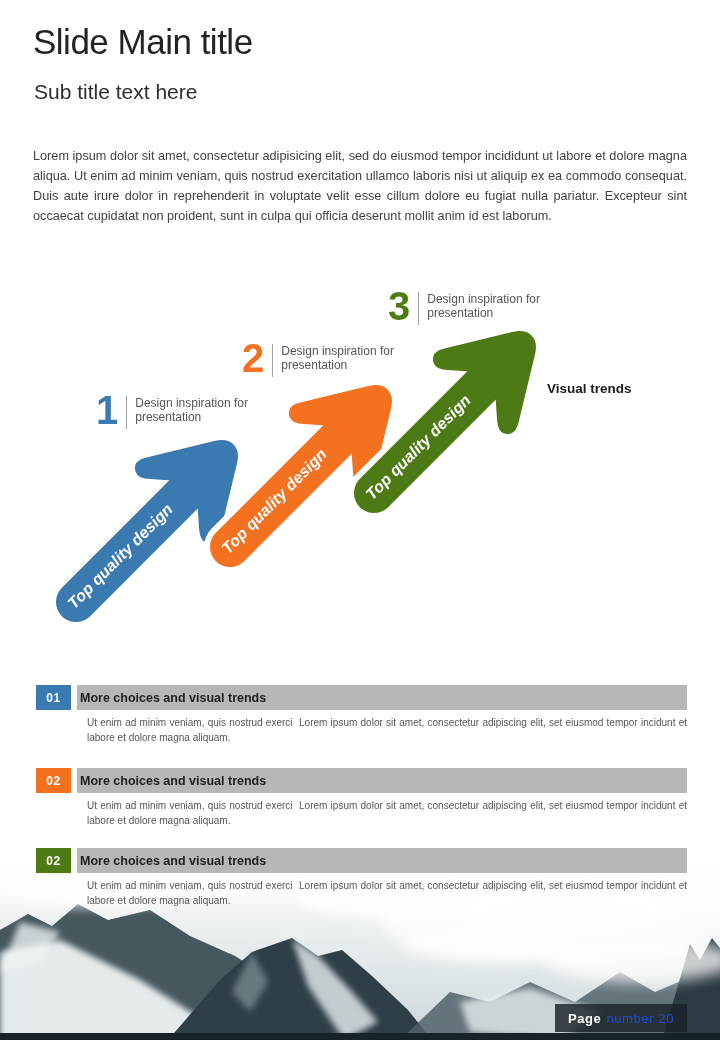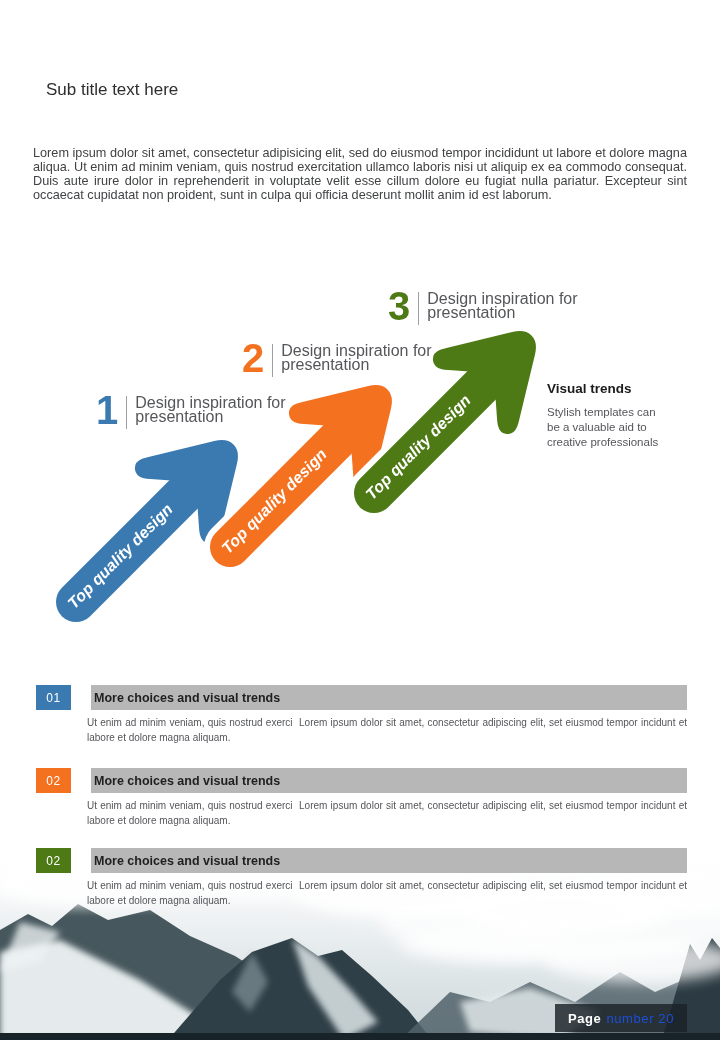--- a/index.html
+++ b/index.html
@@ -1,69 +1,70 @@
 <!DOCTYPE html>
 <html><head>
 <meta charset="utf-8">
 <style>
   html,body{margin:0;padding:0;}
   body{width:720px;height:1040px;background:#ffffff;font-family:"Liberation Sans",sans-serif;}
   .page{position:relative;width:720px;height:1040px;overflow:hidden;background:#fff;}
 
   
   .title{position:absolute;left:33px;top:22px;font-size:35px;font-weight:300;letter-spacing:-0.5px;color:#232323;margin:0;}
-  .subtitle{position:absolute;left:46px;top:80px;font-size:17px;font-weight:400;color:#2e2e2e;margin:0;}
-  .intro{position:absolute;left:33px;top:146px;width:654px;font-size:12.7px;line-height:14px;color:#404244;text-align:justify;margin:0;}
+  .subtitle{position:absolute;left:34px;top:80px;font-size:21px;font-weight:400;color:#2e2e2e;margin:0;}
+  .intro{position:absolute;left:33px;top:146px;width:654px;font-size:12.7px;line-height:20px;color:#404244;text-align:justify;margin:0;}
 
   
   .arrow{position:absolute;width:200px;height:200px;}
   .arrow svg{overflow:visible;display:block;width:200px;height:200px;}
   .arrow-text{fill:#ffffff;font-family:"Liberation Sans",sans-serif;font-size:16px;font-weight:bold;font-style:italic;}
   .arrow-blue{left:40px;top:438px;}
   .arrow-orange{left:194px;top:383px;}
   .arrow-green{left:338px;top:329px;}
 
   
   .step{position:absolute;display:flex;align-items:flex-start;}
   .step-num{font-size:40px;font-weight:bold;line-height:0.82;letter-spacing:-1px;}
   .step-divider{width:1px;height:33px;background:#9aa0a3;margin:2px 0 0 9px;}
-  .step-text{margin-left:8px;padding-top:2px;font-size:16px;line-height:14px;color:#55565a;}
+  .step-text{margin-left:8px;padding-top:2px;font-size:12px;line-height:14px;color:#55565a;}
   .step-1{left:96px;top:394px;}
   .step-2{left:242px;top:342px;}
   .step-3{left:388px;top:290px;}
 
   
   .callout{position:absolute;left:547px;top:381px;width:148px;}
   .callout-title{font-size:13.5px;font-weight:bold;color:#1b1b1b;margin:0 0 9px 0;}
   .callout-body{font-size:11.5px;line-height:15px;color:#55565a;}
   .callout-body span{display:block;}
 
   
   .row{position:absolute;left:36px;width:651px;z-index:3;}
   .row-1{top:685px;} .row-2{top:768px;} .row-3{top:848px;}
   .row-head{display:flex;height:25px;}
-  .badge{width:17px;min-width:35px;margin-right:20px;color:#fff;font-size:12px;font-weight:normal;display:flex;align-items:center;justify-content:center;letter-spacing:0.5px;}
+  .badge{width:17px;min-width:35px;margin-right:6px;color:#fff;font-size:12px;font-weight:bold;display:flex;align-items:center;justify-content:center;letter-spacing:0.5px;}
   .bar{flex:1;background:#b7b7b7;display:flex;align-items:center;padding-left:3px;font-size:12.5px;font-weight:bold;color:#1f1f1f;}
   .row-body{margin:5px 0 0 51px;width:600px;font-size:10px;line-height:15px;color:#55565a;text-align:justify;white-space:pre-wrap;}
 
   
   .photo{position:absolute;left:0;top:852px;width:720px;height:188px;z-index:1;}
   .photo svg{display:block;}
 
   
   .page-badge{position:absolute;right:33px;top:1004px;height:28px;z-index:4;background:rgba(26,34,39,0.82);color:#fff;display:flex;align-items:center;padding:0 13px;font-size:13px;letter-spacing:0.6px;}
   .page-badge .bold{font-weight:bold;margin-right:5px;}
   .page-badge .rest{color:#1d4ed8;}
   .bottom-strip{position:absolute;left:0;bottom:0;width:720px;height:7px;background:#182329;z-index:4;}
 </style>
 </head>
 <body>
 
 <div class="page">
 
+  <h1 class="title">Slide Main title</h1>
   <h2 class="subtitle">Sub title text here</h2>
   <p class="intro">Lorem ipsum dolor sit amet, consectetur adipisicing elit, sed do eiusmod tempor incididunt ut labore et dolore magna aliqua. Ut enim ad minim veniam, quis nostrud exercitation ullamco laboris nisi ut aliquip ex ea commodo consequat. Duis aute irure dolor in reprehenderit in voluptate velit esse cillum dolore eu fugiat nulla pariatur. Excepteur sint occaecat cupidatat non proident, sunt in culpa qui officia deserunt mollit anim id est laborum.</p>
 
   <div class="arrow arrow-blue" style="color: rgb(59, 122, 176);">
     <svg viewBox="0 0 200 200">
       <g stroke="#ffffff" fill="#ffffff">
         <line x1="36" y1="164" x2="152" y2="48" stroke-width="52" stroke-linecap="round"></line>
         <path d="M139 34 L111 32 Q97 31 110.6 27.7 L176.4 11.8 Q192 8 188.2 23.6 L172.3 89.4 Q169 103 168 89 L166 61 Z" stroke-width="30" stroke-linejoin="round"></path>
       </g>
       <g fill="currentColor" stroke="currentColor">
@@ -124,25 +125,20 @@
     <div class="step-num" style="color: rgb(78, 122, 21);">3</div>
     <div class="step-divider"></div>
     <div class="step-text">
       <span>Design inspiration for</span><br>
       <span>presentation</span>
     </div>
   </div>
 
   <div class="callout">
     <div class="callout-title">Visual trends</div>
-    <div class="callout-body">
-      <span>Stylish templates can</span>
-      <span>be a valuable aid to</span>
-      <span>creative professionals</span>
-    </div>
   </div>
 
   <div class="row row-1">
     <div class="row-head">
       <div class="badge" style="background-color: rgb(59, 122, 176);">01</div>
       <div class="bar">More choices and visual trends</div>
     </div>
     <div class="row-body">Ut enim ad minim veniam, quis nostrud exerci  Lorem ipsum dolor sit amet, consectetur adipiscing elit, set eiusmod tempor incidunt et labore et dolore magna aliquam.</div>
   </div>
 

